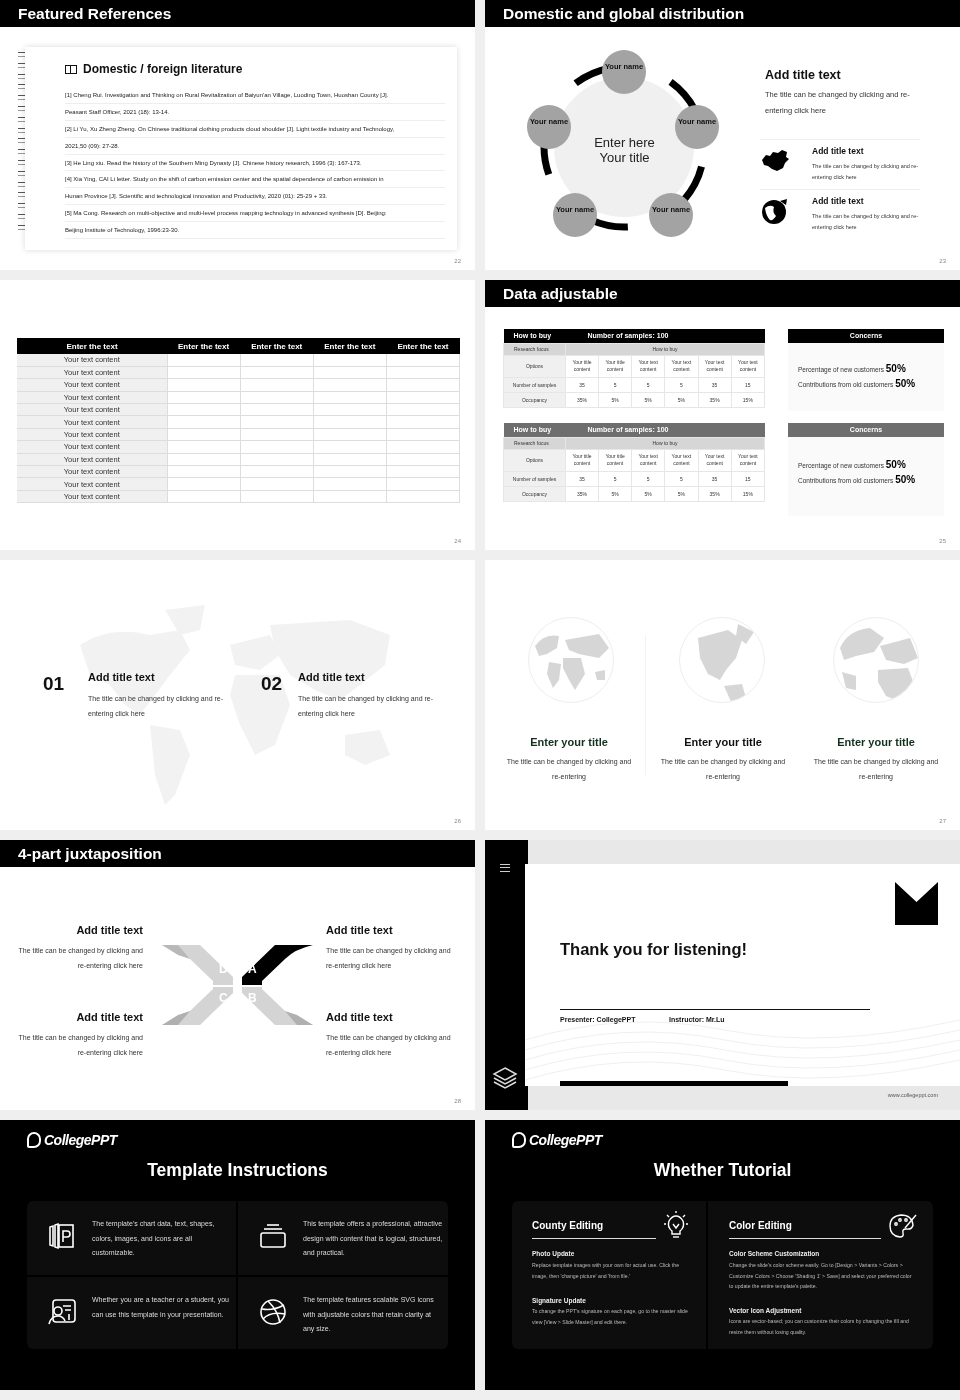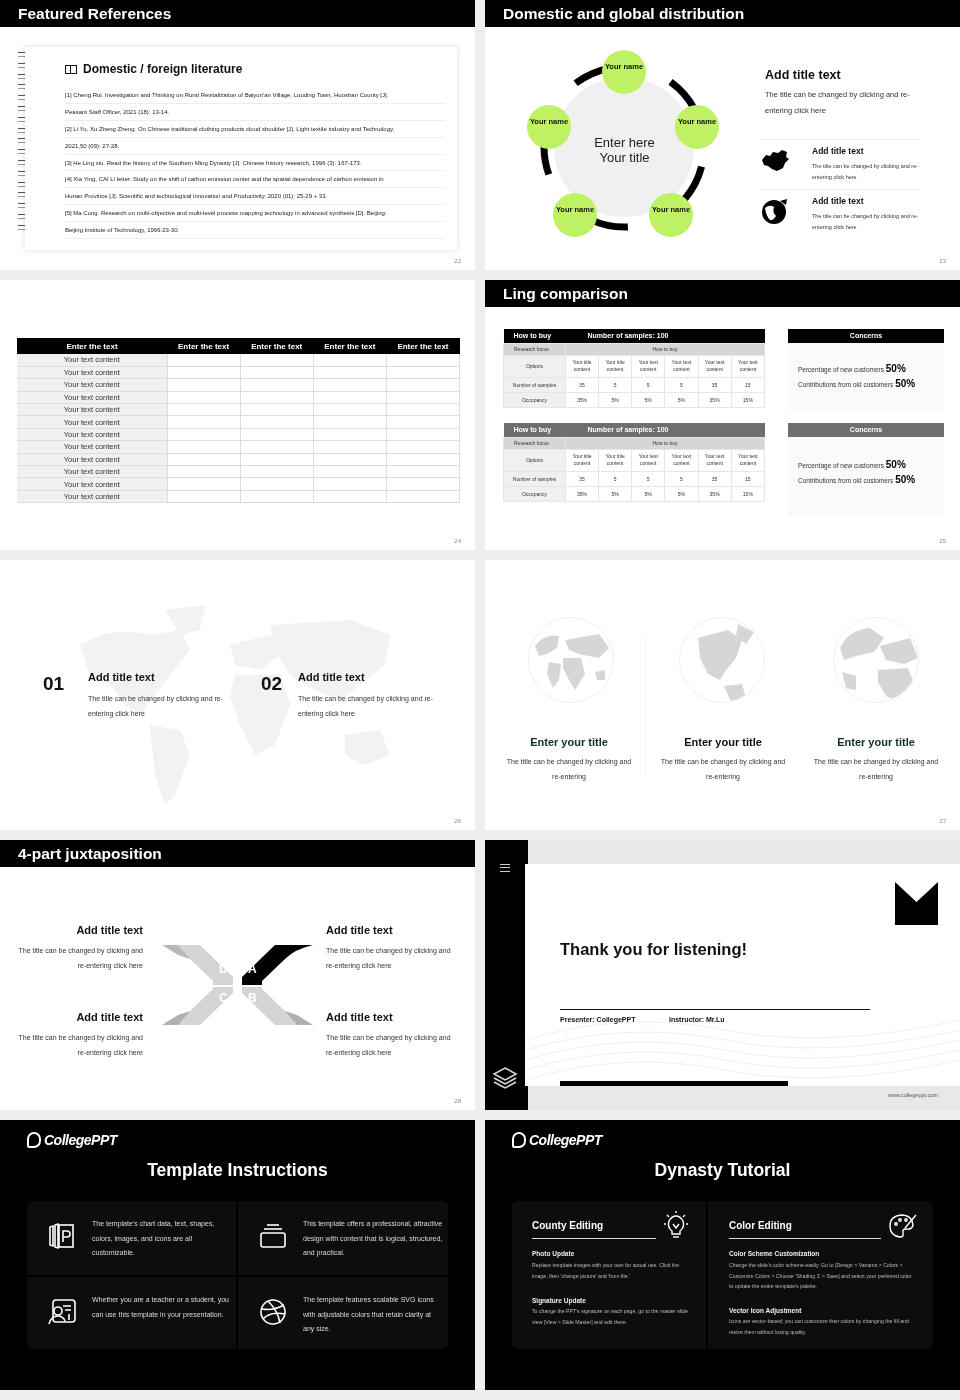--- a/index.html
+++ b/index.html
@@ -24,21 +24,21 @@
   .refhead { position: absolute; left: 40px; top: 15px; font-size: 12px; font-weight: bold; text-align: right; }
   .refhead .bk { display: inline-block; width: 12px; height: 9px; border: 1.3px solid #111; margin-right: 6px; position: relative; vertical-align: -1px; }
   .refhead .bk:after { content: ""; position: absolute; left: 4px; top: 0; width: 1px; height: 100%; background: #111; }
   .reflist { position: absolute; left: 40px; top: 40px; width: 380px; font-size: 6px; color: #222; }
   .reflist div { height: 16.9px; line-height: 16.9px; border-bottom: 1px solid #eee; white-space: nowrap; overflow: hidden; }
 
   
   .wheel { position: absolute; left: 52px; top: 55px; width: 175px; height: 185px; }
   .wheel-center { position: absolute; left: 17px; top: 22px; width: 140px; height: 140px; border-radius: 50%; background: #f0f0f0; }
   .wheel-title { position: absolute; left: 0; width: 175px; top: 80px; text-align: center; font-size: 13px; color: #222; line-height: 15px; }
-  .node { position: absolute; width: 44px; height: 44px; border-radius: 50%; background: #bef264; text-align: center;
+  .node { position: absolute; width: 44px; height: 44px; border-radius: 50%; background: #a3a3a3; text-align: center;
     font-size: 7.5px; font-weight: bold; line-height: 9px; padding-top: 12px; }
   .dist-right { position: absolute; left: 280px; top: 68px; width: 160px; }
   .dist-title { font-size: 12.5px; font-weight: bold; }
   .dist-desc { font-size: 7.5px; color: #333; line-height: 16px; margin-top: 5px; }
   .dist-item { position: absolute; left: 275px; width: 160px; border-top: 1px solid #eee; height: 50px; }
   .dist-item .ic { position: absolute; left: 0; top: 6px; width: 30px; height: 30px; }
   .dist-item .t { position: absolute; left: 52px; top: 6px; font-size: 8.5px; font-weight: bold; }
   .dist-item .d { position: absolute; left: 52px; top: 21px; font-size: 5.5px; line-height: 11px; color: #333; width: 110px; }
 
   
@@ -280,21 +280,21 @@
           <td></td>
           <td></td>
           <td></td>
         </tr>
       </tbody>
   </table>
   <div class="pagenum">24</div>
 </div>
 
 <div class="slide s4">
-  <div class="titlebar">Ling comparison</div>
+  <div class="titlebar">Data adjustable</div>
   <div id="dc-tables">
       <table class="dc-table" style="top: 49px;">
         <tbody>
           <tr class="hd">
             <td style="background:#000000;text-align:left;padding-left:10px;border:none" colspan="1">How to buy</td>
             <td style="background:#000000;border:none;text-align:left;padding-left:22px" colspan="6">Number of samples: 100</td>
           </tr>
           <tr class="rf">
             <td style="background:#d6d6d6;text-align:left;padding-left:10px">Research focus</td>
             <td colspan="6" style="background:#d6d6d6">How to buy</td>
@@ -556,21 +556,21 @@
             <path d="M5 22 Q12 14 27 17"></path>
           </g>
         </svg>
       <div class="tx">The template features scalable SVG icons with adjustable colors that retain clarity at any size.</div>
     </div>
   </div>
 </div>
 
 <div class="slide dark s10">
   <div class="logo"><span class="p"></span><span>CollegePPT</span></div>
-  <div class="dk-title">Dynasty Tutorial</div>
+  <div class="dk-title">Whether Tutorial</div>
   <div class="dk-panel">
     <div style="position:absolute;left:194px;top:0;width:2px;height:148px;background:#000"></div>
     <div class="tut-col" style="left:0">
       <div class="tut-h">County Editing</div>
       <div class="tut-line"></div>
       <svg class="tut-ic" style="left:149px" viewBox="0 0 30 30">
           <g fill="none" stroke="#fff" stroke-width="1.4">
             <path d="M11 20 Q6 16 8 10 Q11 5 15 5 Q19 5 22 10 Q24 16 19 20 L19 23 L11 23 Z"></path>
             <path d="M12 26 L18 26"></path>
             <path d="M12 13 L15 17 L18 13"></path>

